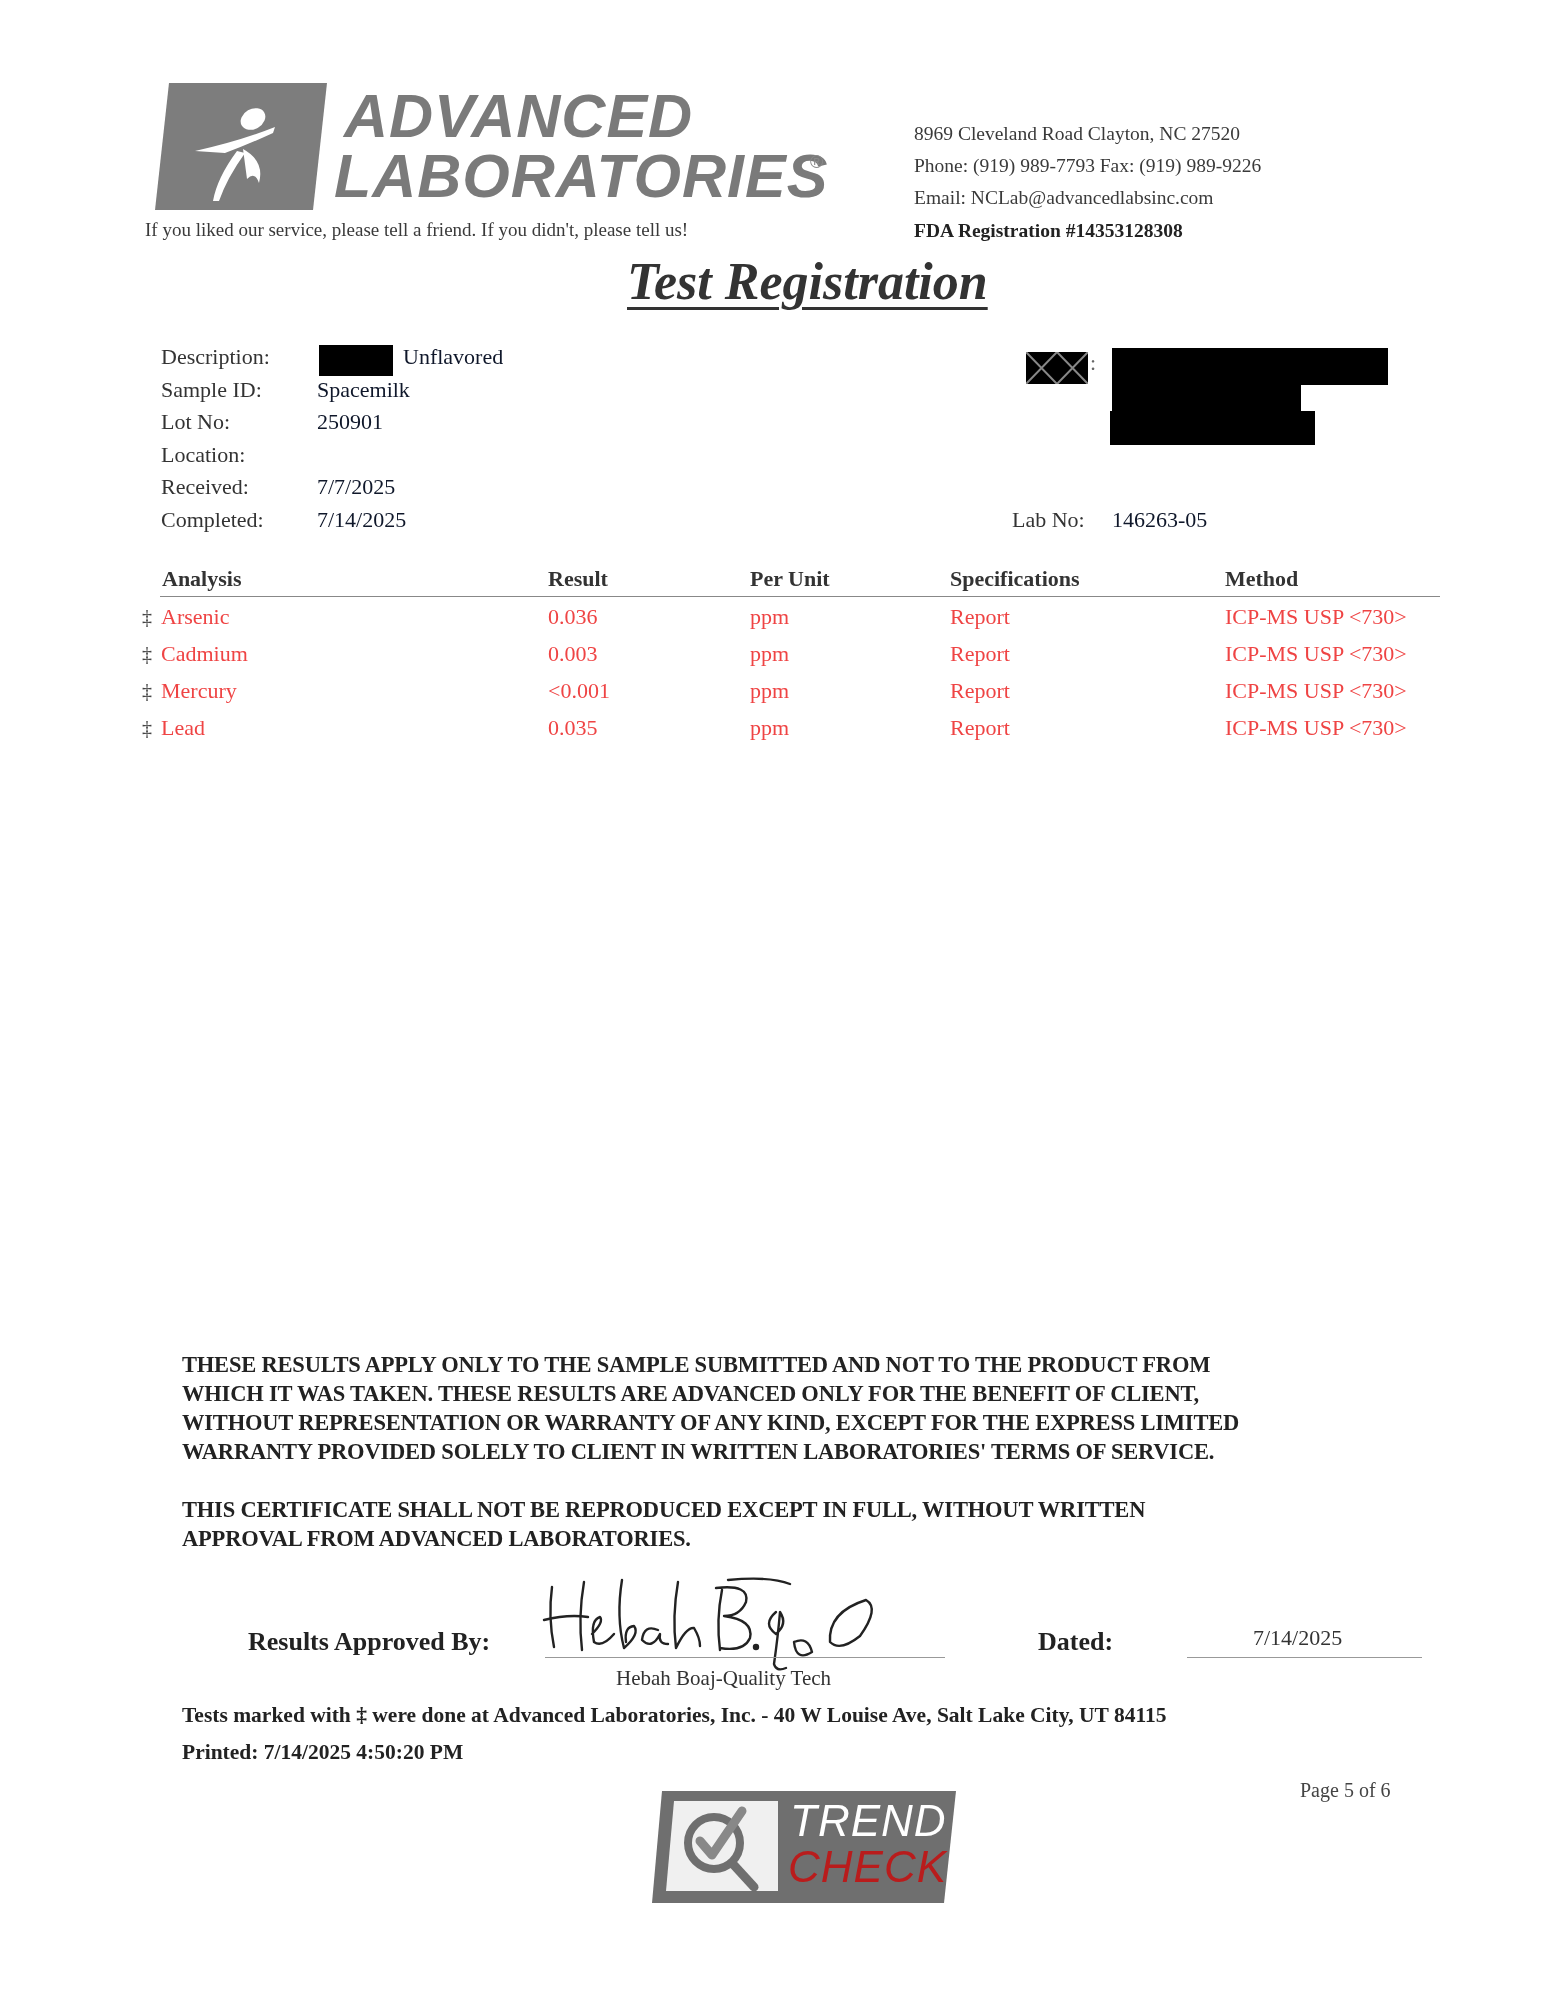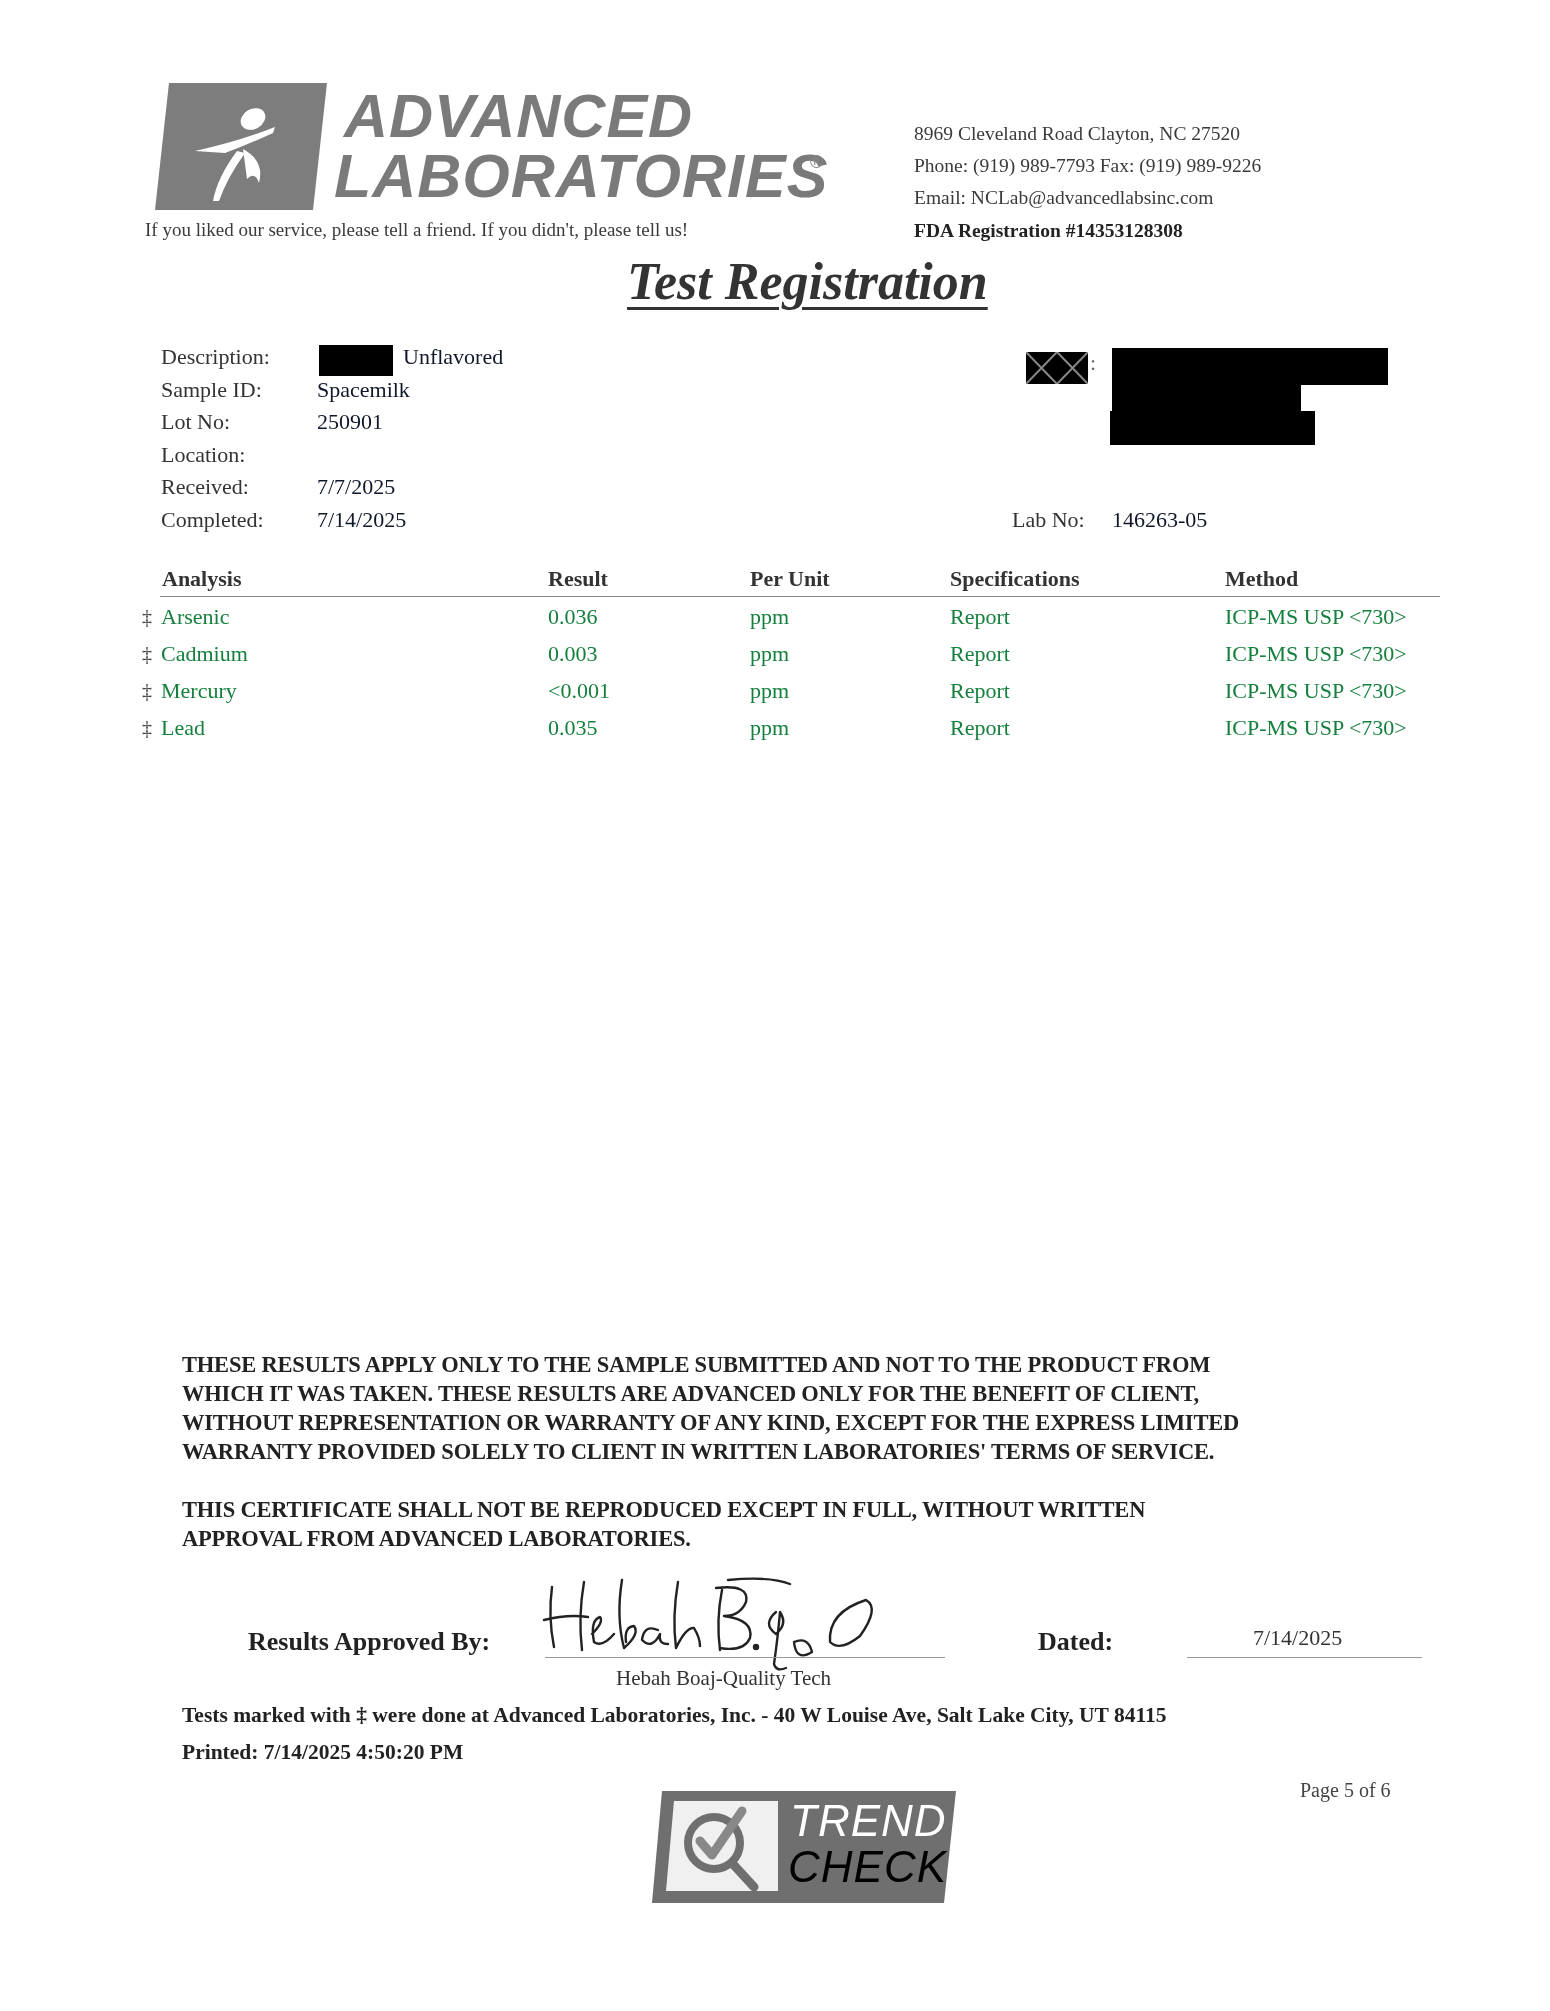--- a/index.html
+++ b/index.html
@@ -21,21 +21,21 @@
 
   .title { left: 627px; top: 252px; font-size: 52px; font-style: italic; font-weight: bold; color: #333;
            text-decoration: underline; text-decoration-thickness: 3px; text-underline-offset: 8px; }
 
   .info-label { left: 161px; font-size: 22px; color: #333; font-family: Liberation Serif, serif; }
   .info-value { left: 317px; font-size: 22px; color: #0f172a; }
   .redact { background: #000; position: absolute; }
 
   .th { font-weight: bold; font-size: 22px; color: #333; top: 566px; }
   .header-rule { left: 160px; top: 596px; width: 1280px; height: 1px; background: #888; position: absolute; }
-  .td { font-size: 22px; color: #15803d; }
+  .td { font-size: 22px; color: #ef4444; }
   .dagger { font-size: 20px; color: #444; }
 
   .disclaimer { left: 182px; font-family: "Liberation Serif", serif; font-weight: bold; font-size: 22.5px;
                 color: #222; line-height: 29px; letter-spacing: -0.2px; }
   .sig-label { font-weight: bold; font-size: 26px; color: #222; }
   .sig-rule { position: absolute; height: 1px; background: #999; }
   .sig-name { font-size: 21px; color: #333; }
   .footer-text { left: 182px; font-weight: bold; font-size: 21.5px; color: #222; }
   .page-no { left: 1300px; top: 1779px; font-size: 20px; color: #444; }
   .trend { left: 652px; top: 1791px; width: 304px; height: 112px; }
@@ -184,14 +184,14 @@
 
 <div class="abs trend">
   <svg style="position:absolute;left:0;top:0;width:304px;height:112px" viewBox="0 0 304 112">
     <polygon points="10,0 304,0 292,112 0,112" fill="#6f6f6f"></polygon>
     <polygon points="22,10 126,10 126,100 14,100" fill="#f0f0f0"></polygon>
     <circle cx="62" cy="52" r="26" fill="none" stroke="#6f6f6f" stroke-width="8"></circle>
     <path d="M80 72 L102 96" stroke="#6f6f6f" stroke-width="9" stroke-linecap="round"></path>
     <path d="M48 50 L60 64 L90 20" fill="none" stroke="#888" stroke-width="9" stroke-linecap="round" stroke-linejoin="round"></path>
   </svg>
   <div style="position:absolute;left:138px;top:8px;font-family:'Liberation Sans',sans-serif;font-style:italic;font-size:44px;color:#fff;line-height:1;letter-spacing:1px">TREND</div>
-  <div style="position:absolute;left:136px;top:54px;font-family:'Liberation Sans',sans-serif;font-style:italic;font-size:44px;color:#000000;line-height:1;letter-spacing:1px">CHECK</div>
+  <div style="position:absolute;left:136px;top:54px;font-family:'Liberation Sans',sans-serif;font-style:italic;font-size:44px;color:#b91c1c;line-height:1;letter-spacing:1px">CHECK</div>
 </div>
 
 </body></html>

